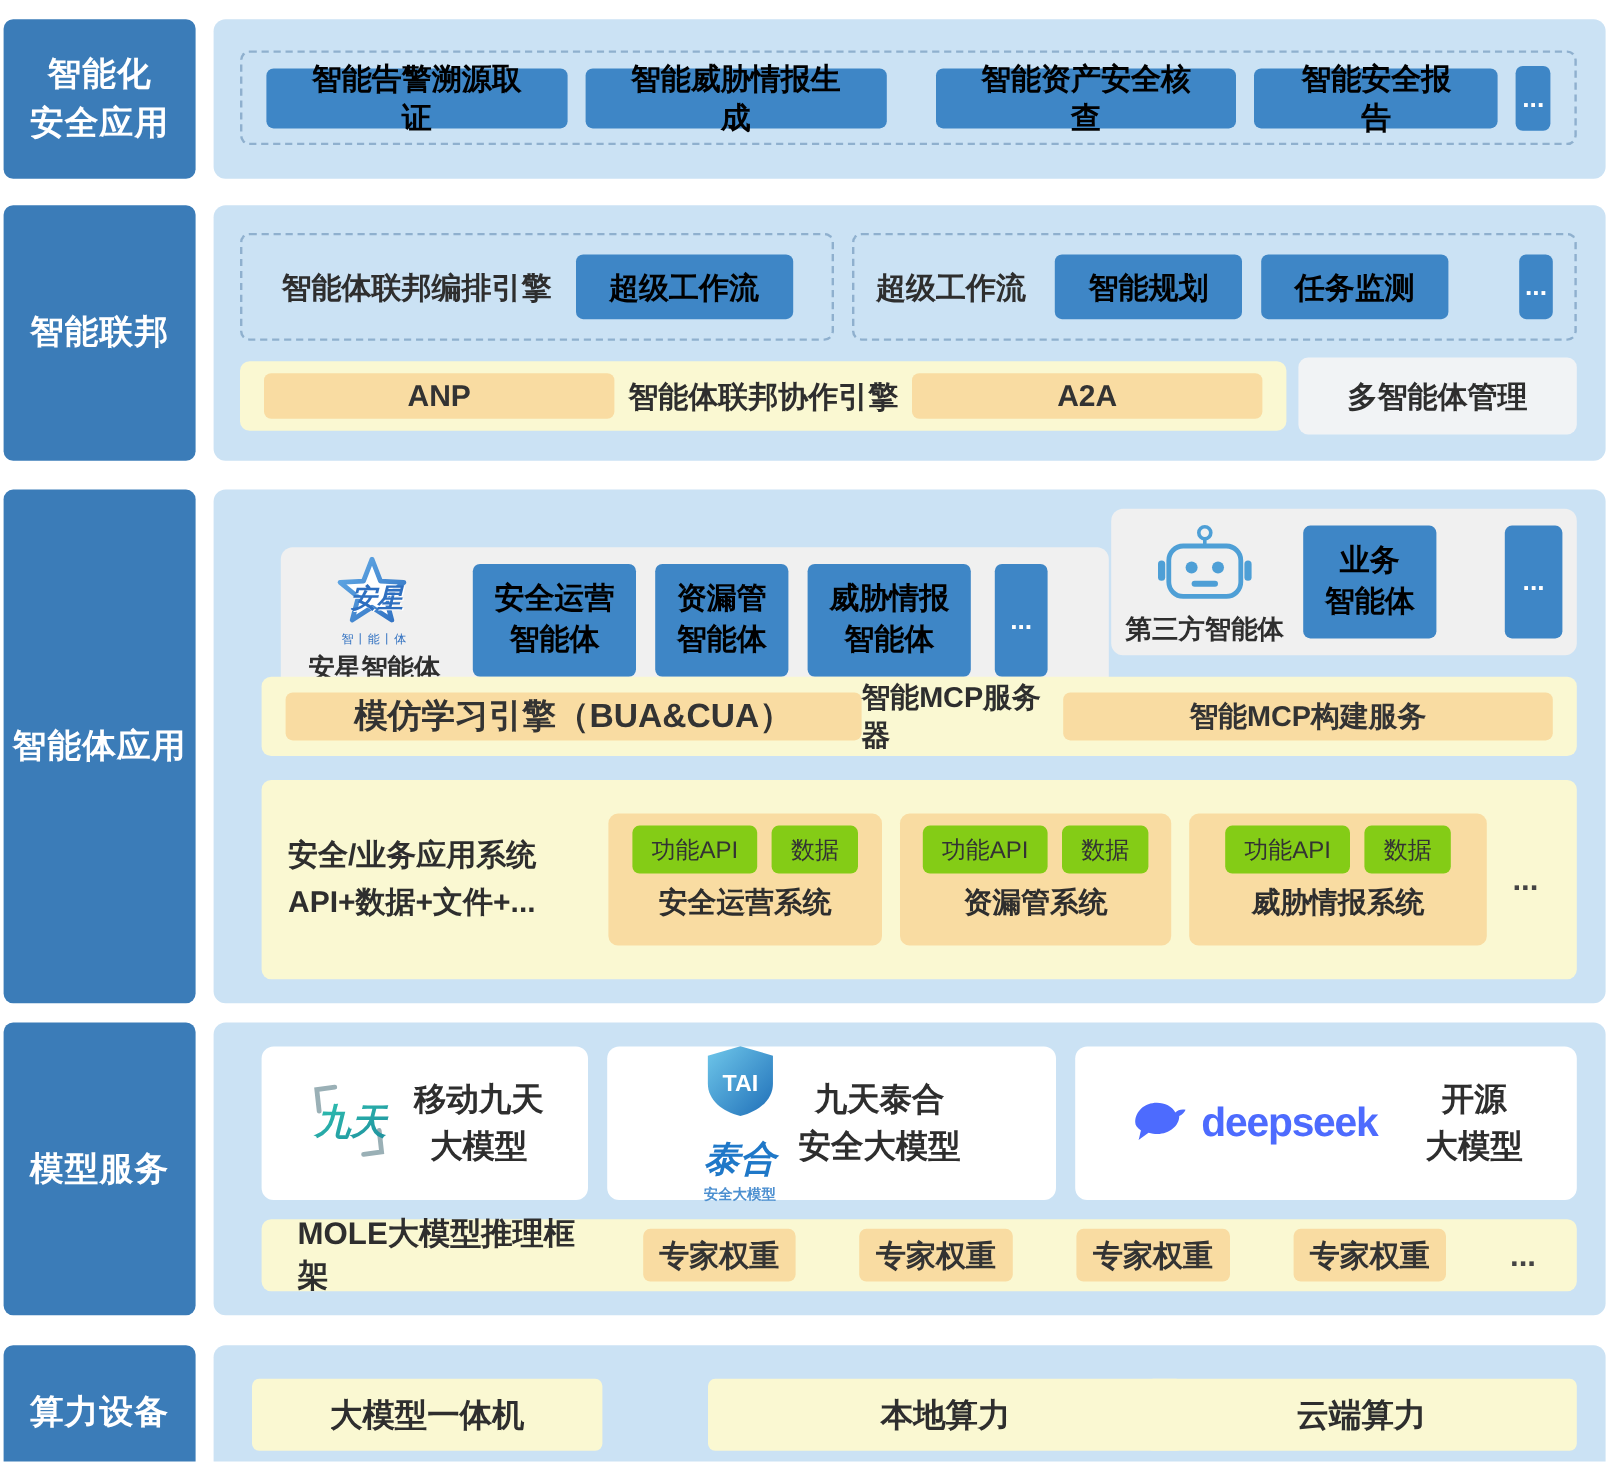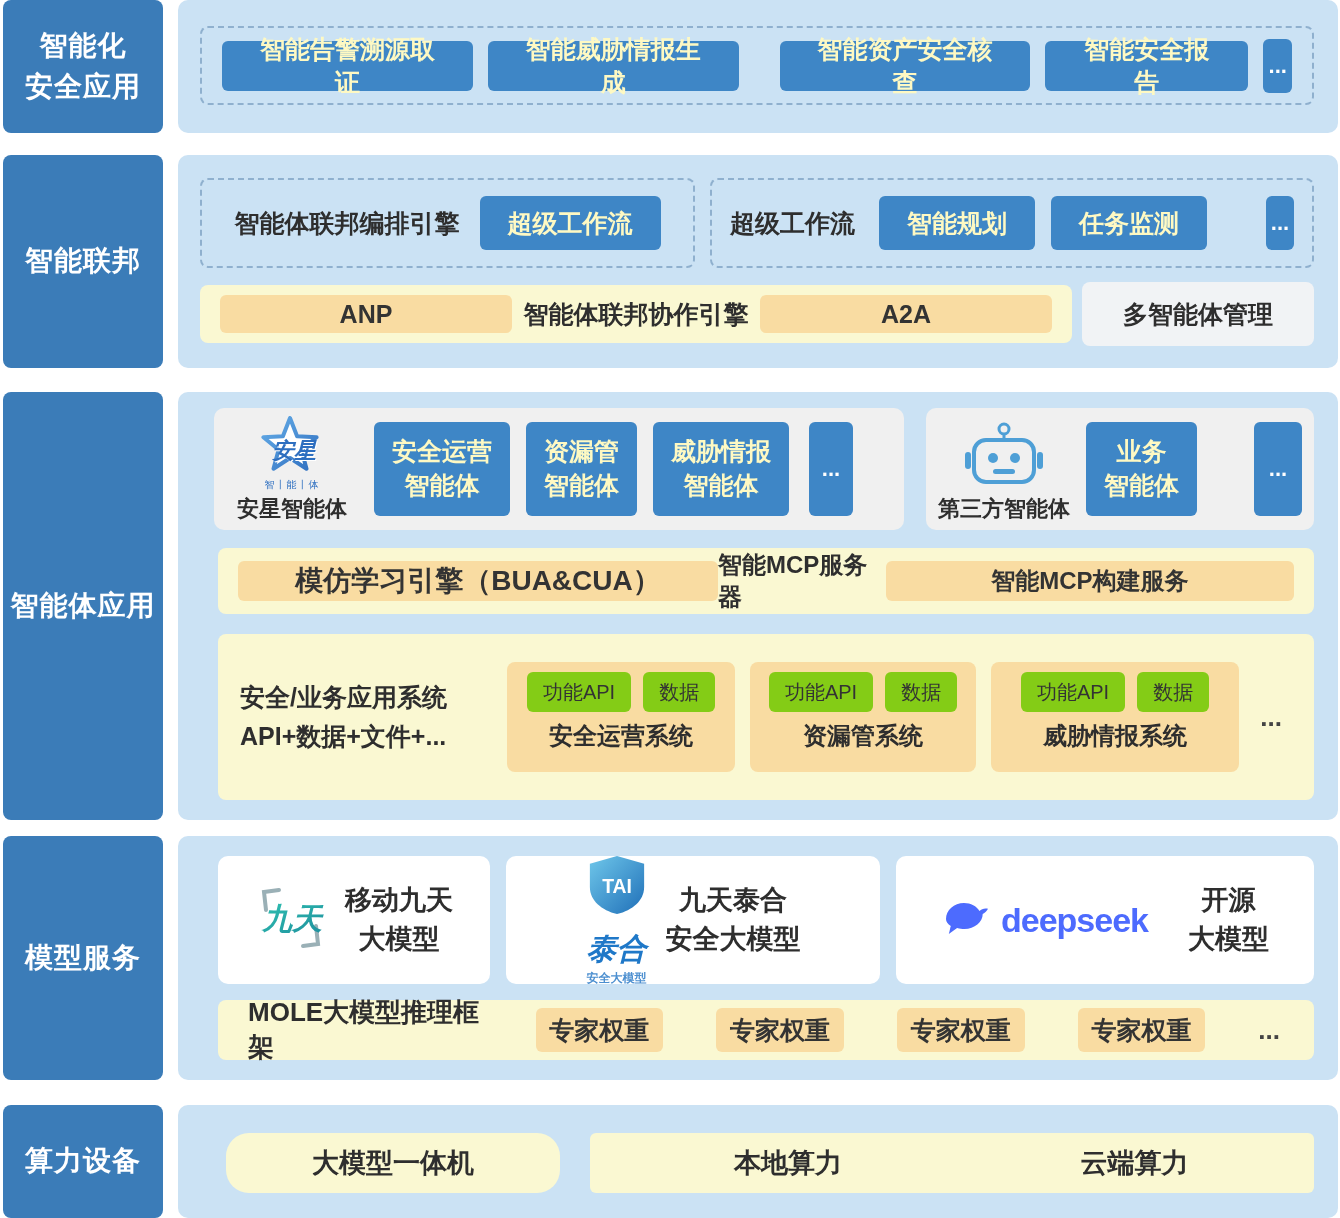--- a/index.html
+++ b/index.html
@@ -5,41 +5,41 @@
   * { box-sizing: border-box; margin: 0; padding: 0; }
   html,body { background:#ffffff; }
   body {
     width: 1340px; height: 1218px;
     font-family: "Liberation Sans", "DejaVu Sans", sans-serif;
     color: #333;
   }
   .diagram { position: relative; width: 1340px; height: 1218px; padding: 0 2px 0 3px; }
 
   .row { display: flex; }
-  .r1 { height: 133px; margin-top: 0; }
+  .r1 { height: 133px; margin-top: 16px; }
   .r2 { height: 213px; margin-top: 22px; }
   .r3 { height: 428px; margin-top: 24px; }
   .r4 { height: 244px; margin-top: 16px; }
   .r5 { height: 113px; margin-top: 25px; }
 
   .row-label {
     flex: none; width: 160px; margin-right: 15px;
     background: #3B7CB8; border-radius: 8px;
     color: #fff; font-size: 28px; font-weight: 700; letter-spacing: 1px;
     display: flex; align-items: center; justify-content: center;
     text-align: center; white-space: pre-line; line-height: 1.45;
   }
   .row-panel { flex: 1; background: #CBE2F4; border-radius: 10px; position: relative; }
 
   .pre { white-space: pre-line; }
 
   .dashed { border: 2px dashed #8FB0CE; border-radius: 8px; position: absolute; }
 
   .btn {
-    background: #3E86C6; color: #fef9c3; border-radius: 6px;
+    background: #3E86C6; color: #000000; border-radius: 6px;
     display: flex; align-items: center; justify-content: center;
     font-weight: 600; text-align: center;
   }
 
   
   .apps-dashed { left: 22px; right: 24px; top: 26px; bottom: 28px;
     display: flex; align-items: center; padding: 0 20px; gap: 15px; }
   .app-btn { height: 50px; padding: 0 30px; font-size: 25px; }
   .apps-dashed .app-btn:nth-child(3) { margin-left: 26px; }
   .more-box { background:#3E86C6; color:#fff; border-radius:6px; display:flex;
@@ -64,21 +64,21 @@
     align-items: center; justify-content: center; font-size: 25px; font-weight: 600; color: #333; }
   .collab-chip { width: 292px; height: 38px; }
   .bar-title { font-size: 25px; font-weight: 600; color: #2e2e2e; }
   .mgmt-box { position: absolute; left: 904px; right: 24px; top: 127px; height: 64px;
     background: #F1F3F5; border-radius: 8px; display: flex; align-items: center;
     justify-content: center; font-size: 25px; font-weight: 600; color: #2e2e2e; }
 
   
   .grey-group { position: absolute; background: #F0F0F0; border-radius: 10px;
     top: 16px; height: 122px; display: flex; align-items: center; padding: 0 12px; gap: 16px; }
-  .anxing-group { left: 36px; width: 690px; }
+  .anxing-group { left: 56px; width: 690px; margin-top: 32px; }
   .thirdparty-group { left: 748px; right: 24px; }
   .logo-block { flex: none; display: flex; flex-direction: column; align-items: center;
     justify-content: flex-end; height: 100%; padding-bottom: 6px; }
   .logo-caption { font-size: 22px; font-weight: 600; color: #2e2e2e; margin-top: 2px; }
   .agent-btn { height: 94px; padding: 0 18px; font-size: 25px; line-height: 1.35; }
   .anxing-more { width: 44px; height: 94px; margin-left: 4px; }
   .tp-more { width: 48px; height: 94px; margin-left: auto; }
 
   .anxing-logo { position: relative; width: 132px; }
   .anxing-star-wrap { position: relative; width: 96px; height: 64px; }
@@ -124,21 +124,21 @@
 
   .mole-bar { left: 40px; right: 24px; top: 164px; height: 60px; padding: 0 16px; gap: 53px; }
   .mole-title { font-size: 26px; font-weight: 600; margin-right: auto; padding-left: 14px; }
   .mole-chip { width: 140px; height: 44px; font-size: 25px; }
   .mole-more { margin-left: auto; margin-right: 18px; }
 
   
   .compute-box { position: absolute; top: 28px; height: 60px; background: #FAF8D2;
     border-radius: 6px; display: flex; align-items: center; justify-content: center;
     font-size: 27px; font-weight: 600; color: #2e2e2e; }
-  .compute1 { left: 48px; width: 334px; border-radius: 23px; }
+  .compute1 { left: 32px; width: 292px; }
   .compute2 { left: 412px; width: 396px; }
   .compute3 { left: 777px; right: 24px; }
 </style>
 </head>
 <body>
 
 <div class="diagram">
 
   <section class="row r1">
     <div class="row-label pre">智能化

